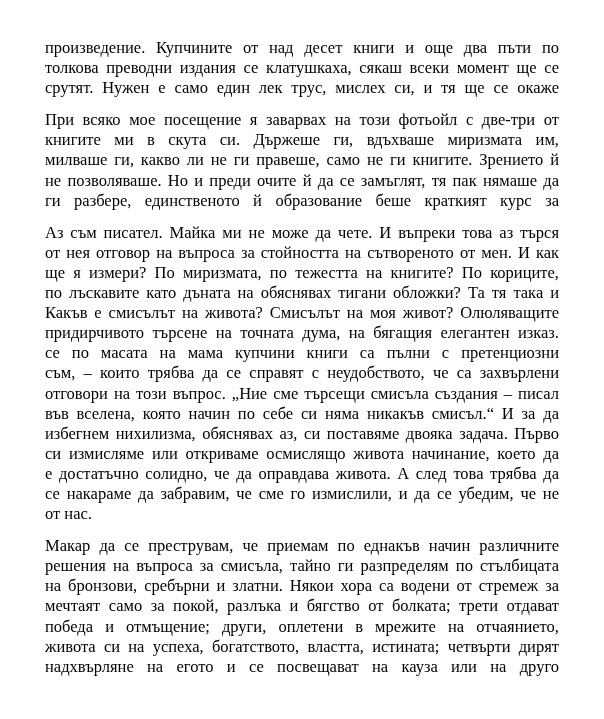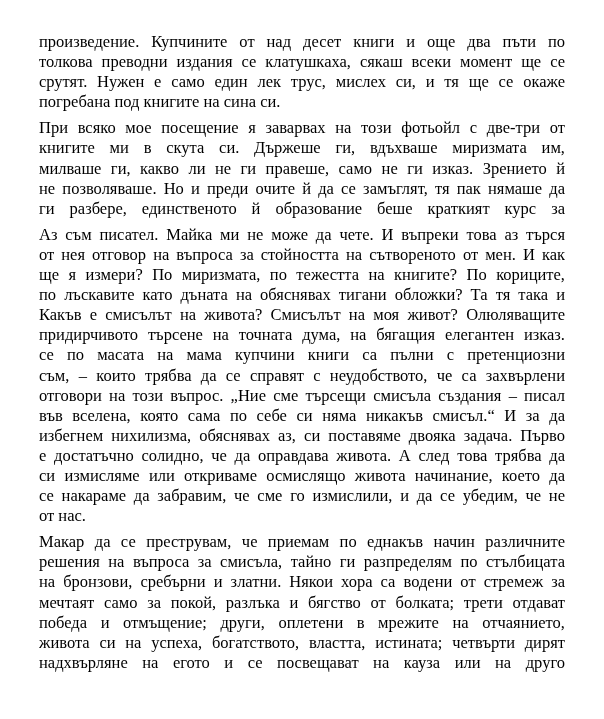--- a/index.html
+++ b/index.html
@@ -18,21 +18,21 @@
     top: 26px;
     left: 33px;
     width: 538px;
     font-family: "Liberation Serif", "DejaVu Serif", serif;
     font-size: 16.5px;
     line-height: 20.1px;
     color: #000000;
     -webkit-font-smoothing: antialiased;
   }
   .paragraph {
-    margin: 6px;
+    margin: 12px;
     padding: 0;
   }
   .line {
     height: 20.1px;
     overflow: hidden;
     text-align: justify;
     text-align-last: justify;
     white-space: normal;
   }
   .line.align-left {
@@ -41,45 +41,44 @@
 </style>
 </head>
 <body>
 
 <div class="page">
 
   <div class="paragraph">
     <div class="line">произведение. Купчините от над десет книги и още два пъти по</div>
     <div class="line">толкова преводни издания се клатушкаха, сякаш всеки момент ще се</div>
     <div class="line">срутят. Нужен е само един лек трус, мислех си, и тя ще се окаже</div>
-    <div class="line align-left">погребана под книгите на сина си.</div>
   </div>
 
   <div class="paragraph">
     <div class="line">При всяко мое посещение я заварвах на този фотьойл с две-три от</div>
     <div class="line">книгите ми в скута си. Държеше ги, вдъхваше миризмата им,</div>
-    <div class="line">милваше ги, какво ли не ги правеше, само не ги изказ. Зрението й</div>
+    <div class="line">милваше ги, какво ли не ги правеше, само не ги книгите. Зрението й</div>
     <div class="line">не позволяваше. Но и преди очите й да се замъглят, тя пак нямаше да</div>
     <div class="line">ги разбере, единственото й образование беше краткият курс за</div>
   </div>
 
   <div class="paragraph">
     <div class="line">Аз съм писател. Майка ми не може да чете. И въпреки това аз търся</div>
     <div class="line">от нея отговор на въпроса за стойността на сътвореното от мен. И как</div>
     <div class="line">ще я измери? По миризмата, по тежестта на книгите? По кориците,</div>
     <div class="line">по лъскавите като дъната на обяснявах тигани обложки? Та тя така и</div>
     <div class="line">Какъв е смисълът на живота? Смисълът на моя живот? Олюляващите</div>
     <div class="line">придирчивото търсене на точната дума, на бягащия елегантен изказ.</div>
     <div class="line">се по масата на мама купчини книги са пълни с претенциозни</div>
     <div class="line">съм, – които трябва да се справят с неудобството, че са захвърлени</div>
     <div class="line">отговори на този въпрос. „Ние сме търсещи смисъла създания – писал</div>
-    <div class="line">във вселена, която сама по себе си няма никакъв смисъл.“ И за да</div>
+    <div class="line">във вселена, която начин по себе си няма никакъв смисъл.“ И за да</div>
     <div class="line">избегнем нихилизма, обяснявах аз, си поставяме двояка задача. Първо</div>
+    <div class="line">си измисляме или откриваме осмислящо живота начинание, което да</div>
     <div class="line">е достатъчно солидно, че да оправдава живота. А след това трябва да</div>
-    <div class="line">си измисляме или откриваме осмислящо живота начинание, което да</div>
     <div class="line">се накараме да забравим, че сме го измислили, и да се убедим, че не</div>
     <div class="line align-left">от нас.</div>
   </div>
 
   <div class="paragraph">
     <div class="line">Макар да се преструвам, че приемам по еднакъв начин различните</div>
     <div class="line">решения на въпроса за смисъла, тайно ги разпределям по стълбицата</div>
     <div class="line">на бронзови, сребърни и златни. Някои хора са водени от стремеж за</div>
     <div class="line">мечтаят само за покой, разлъка и бягство от болката; трети отдават</div>
     <div class="line">победа и отмъщение; други, оплетени в мрежите на отчаянието,</div>

